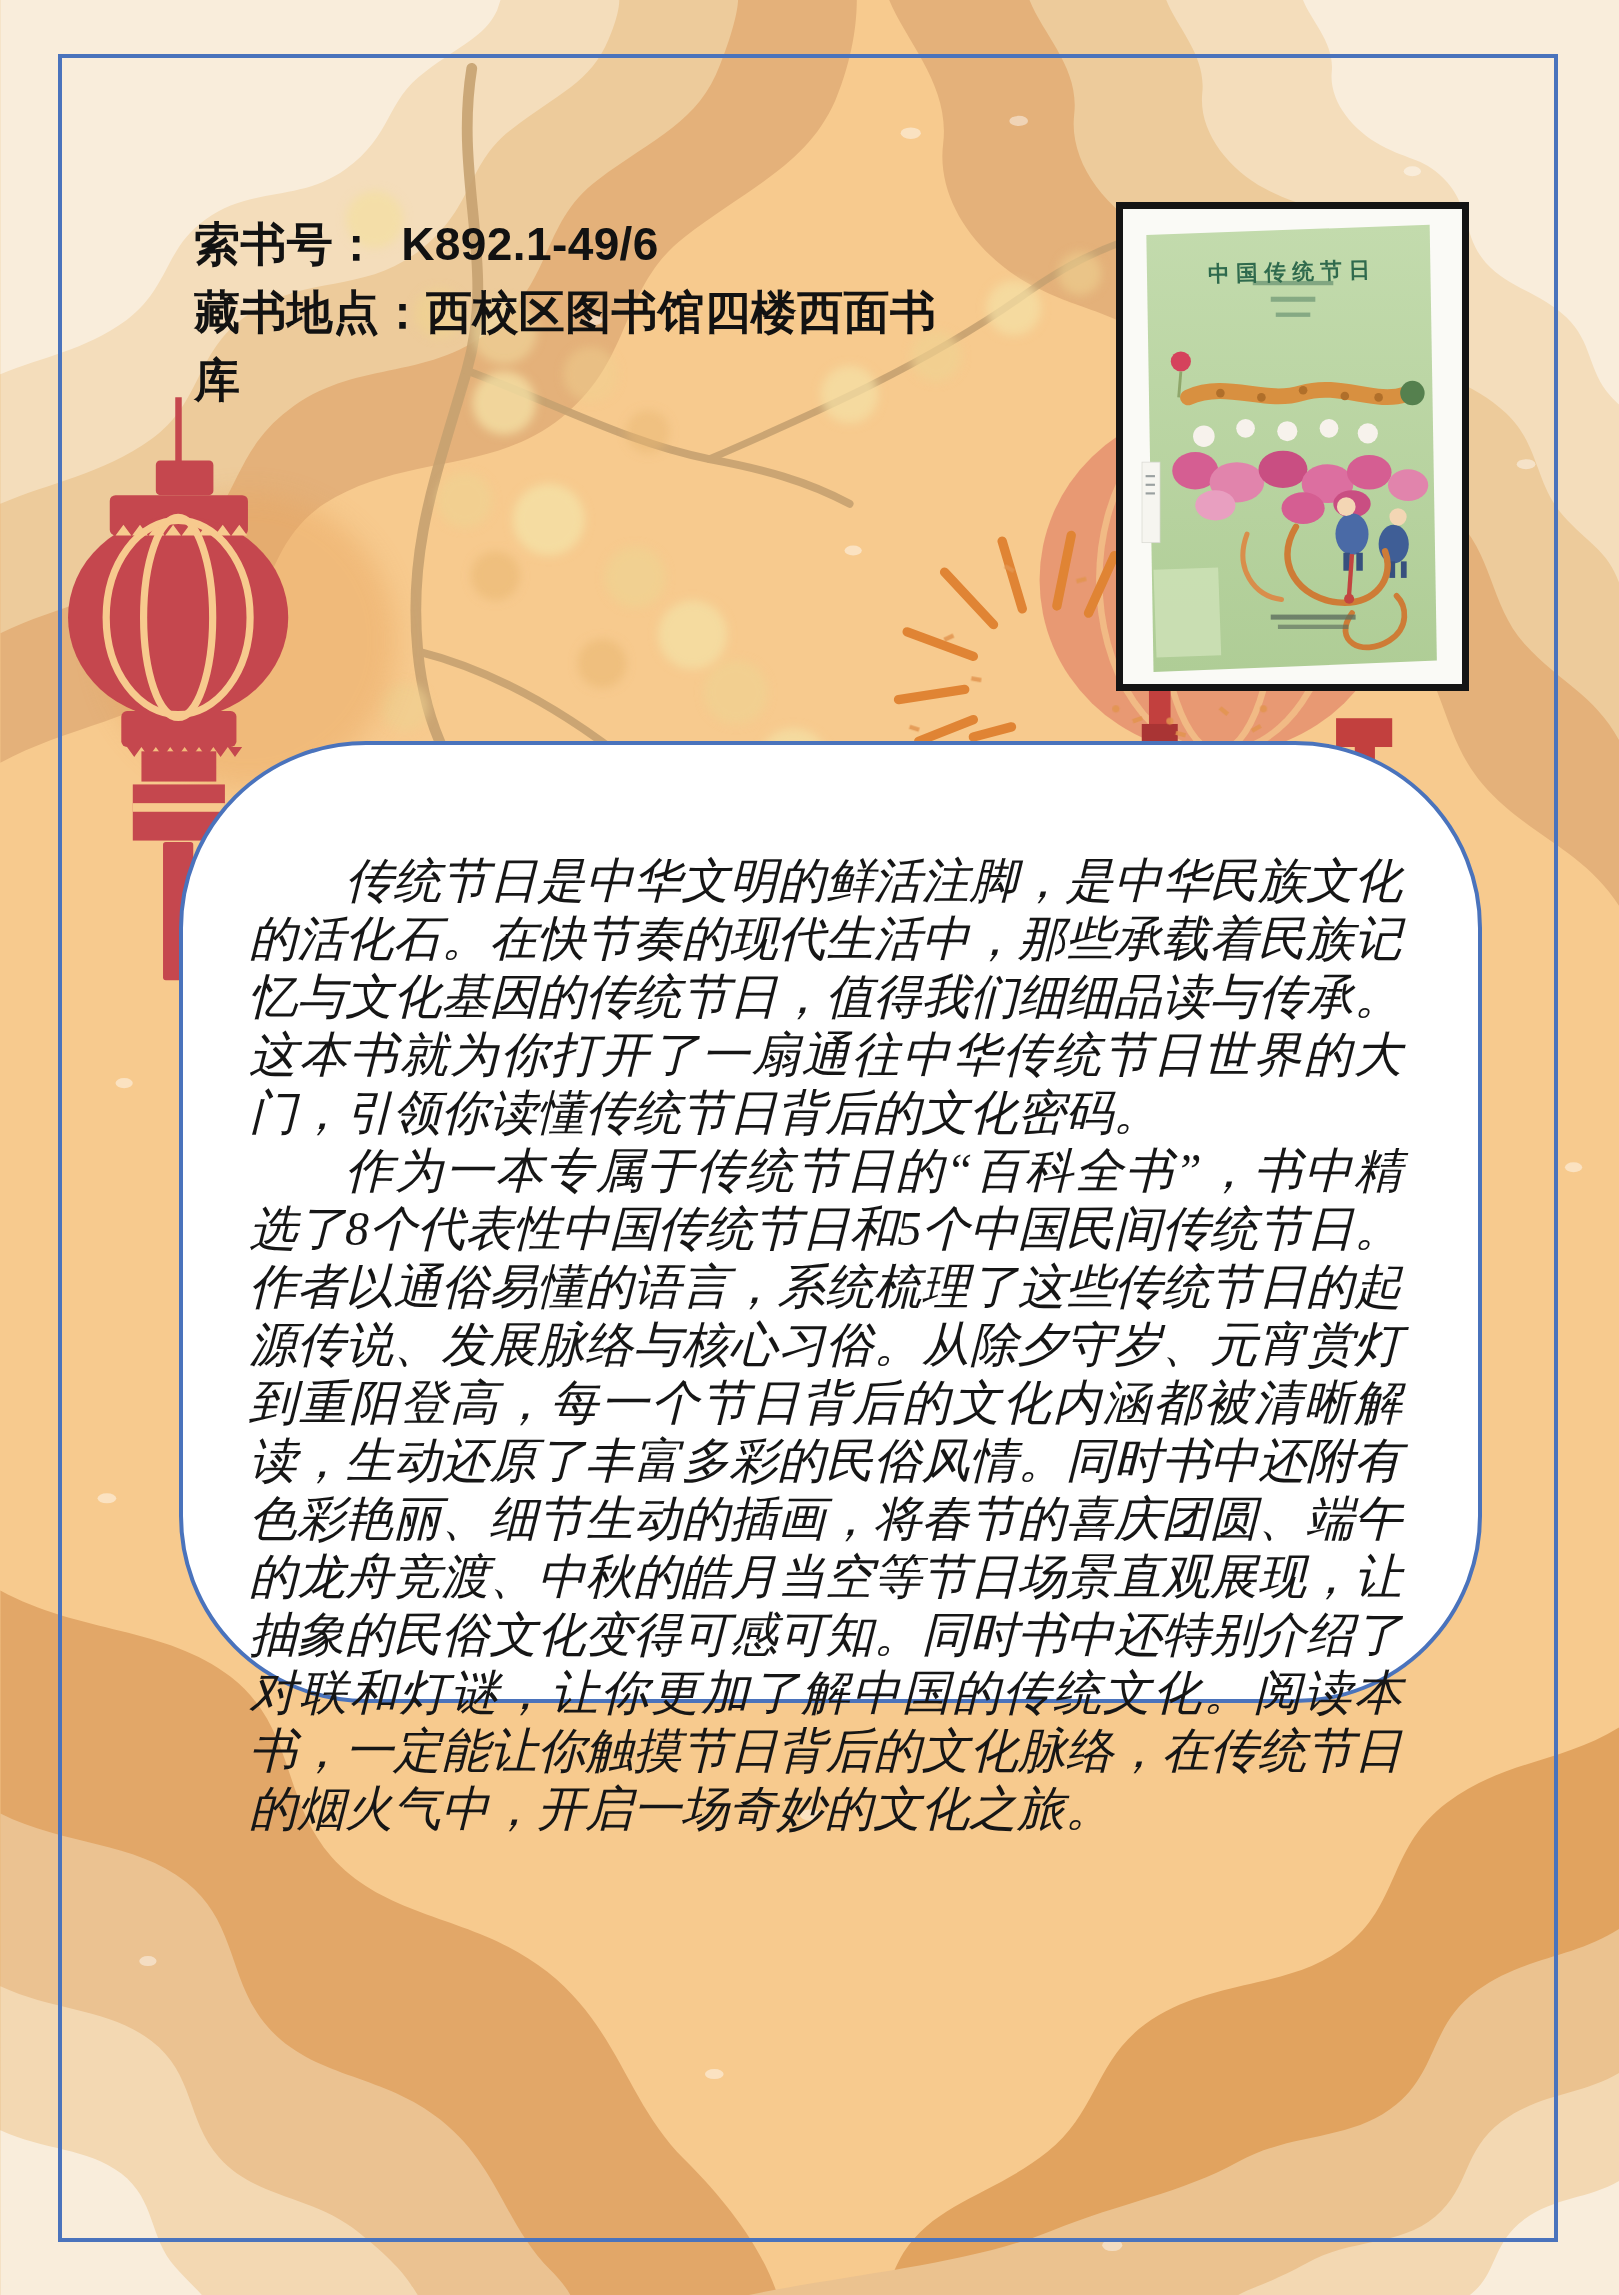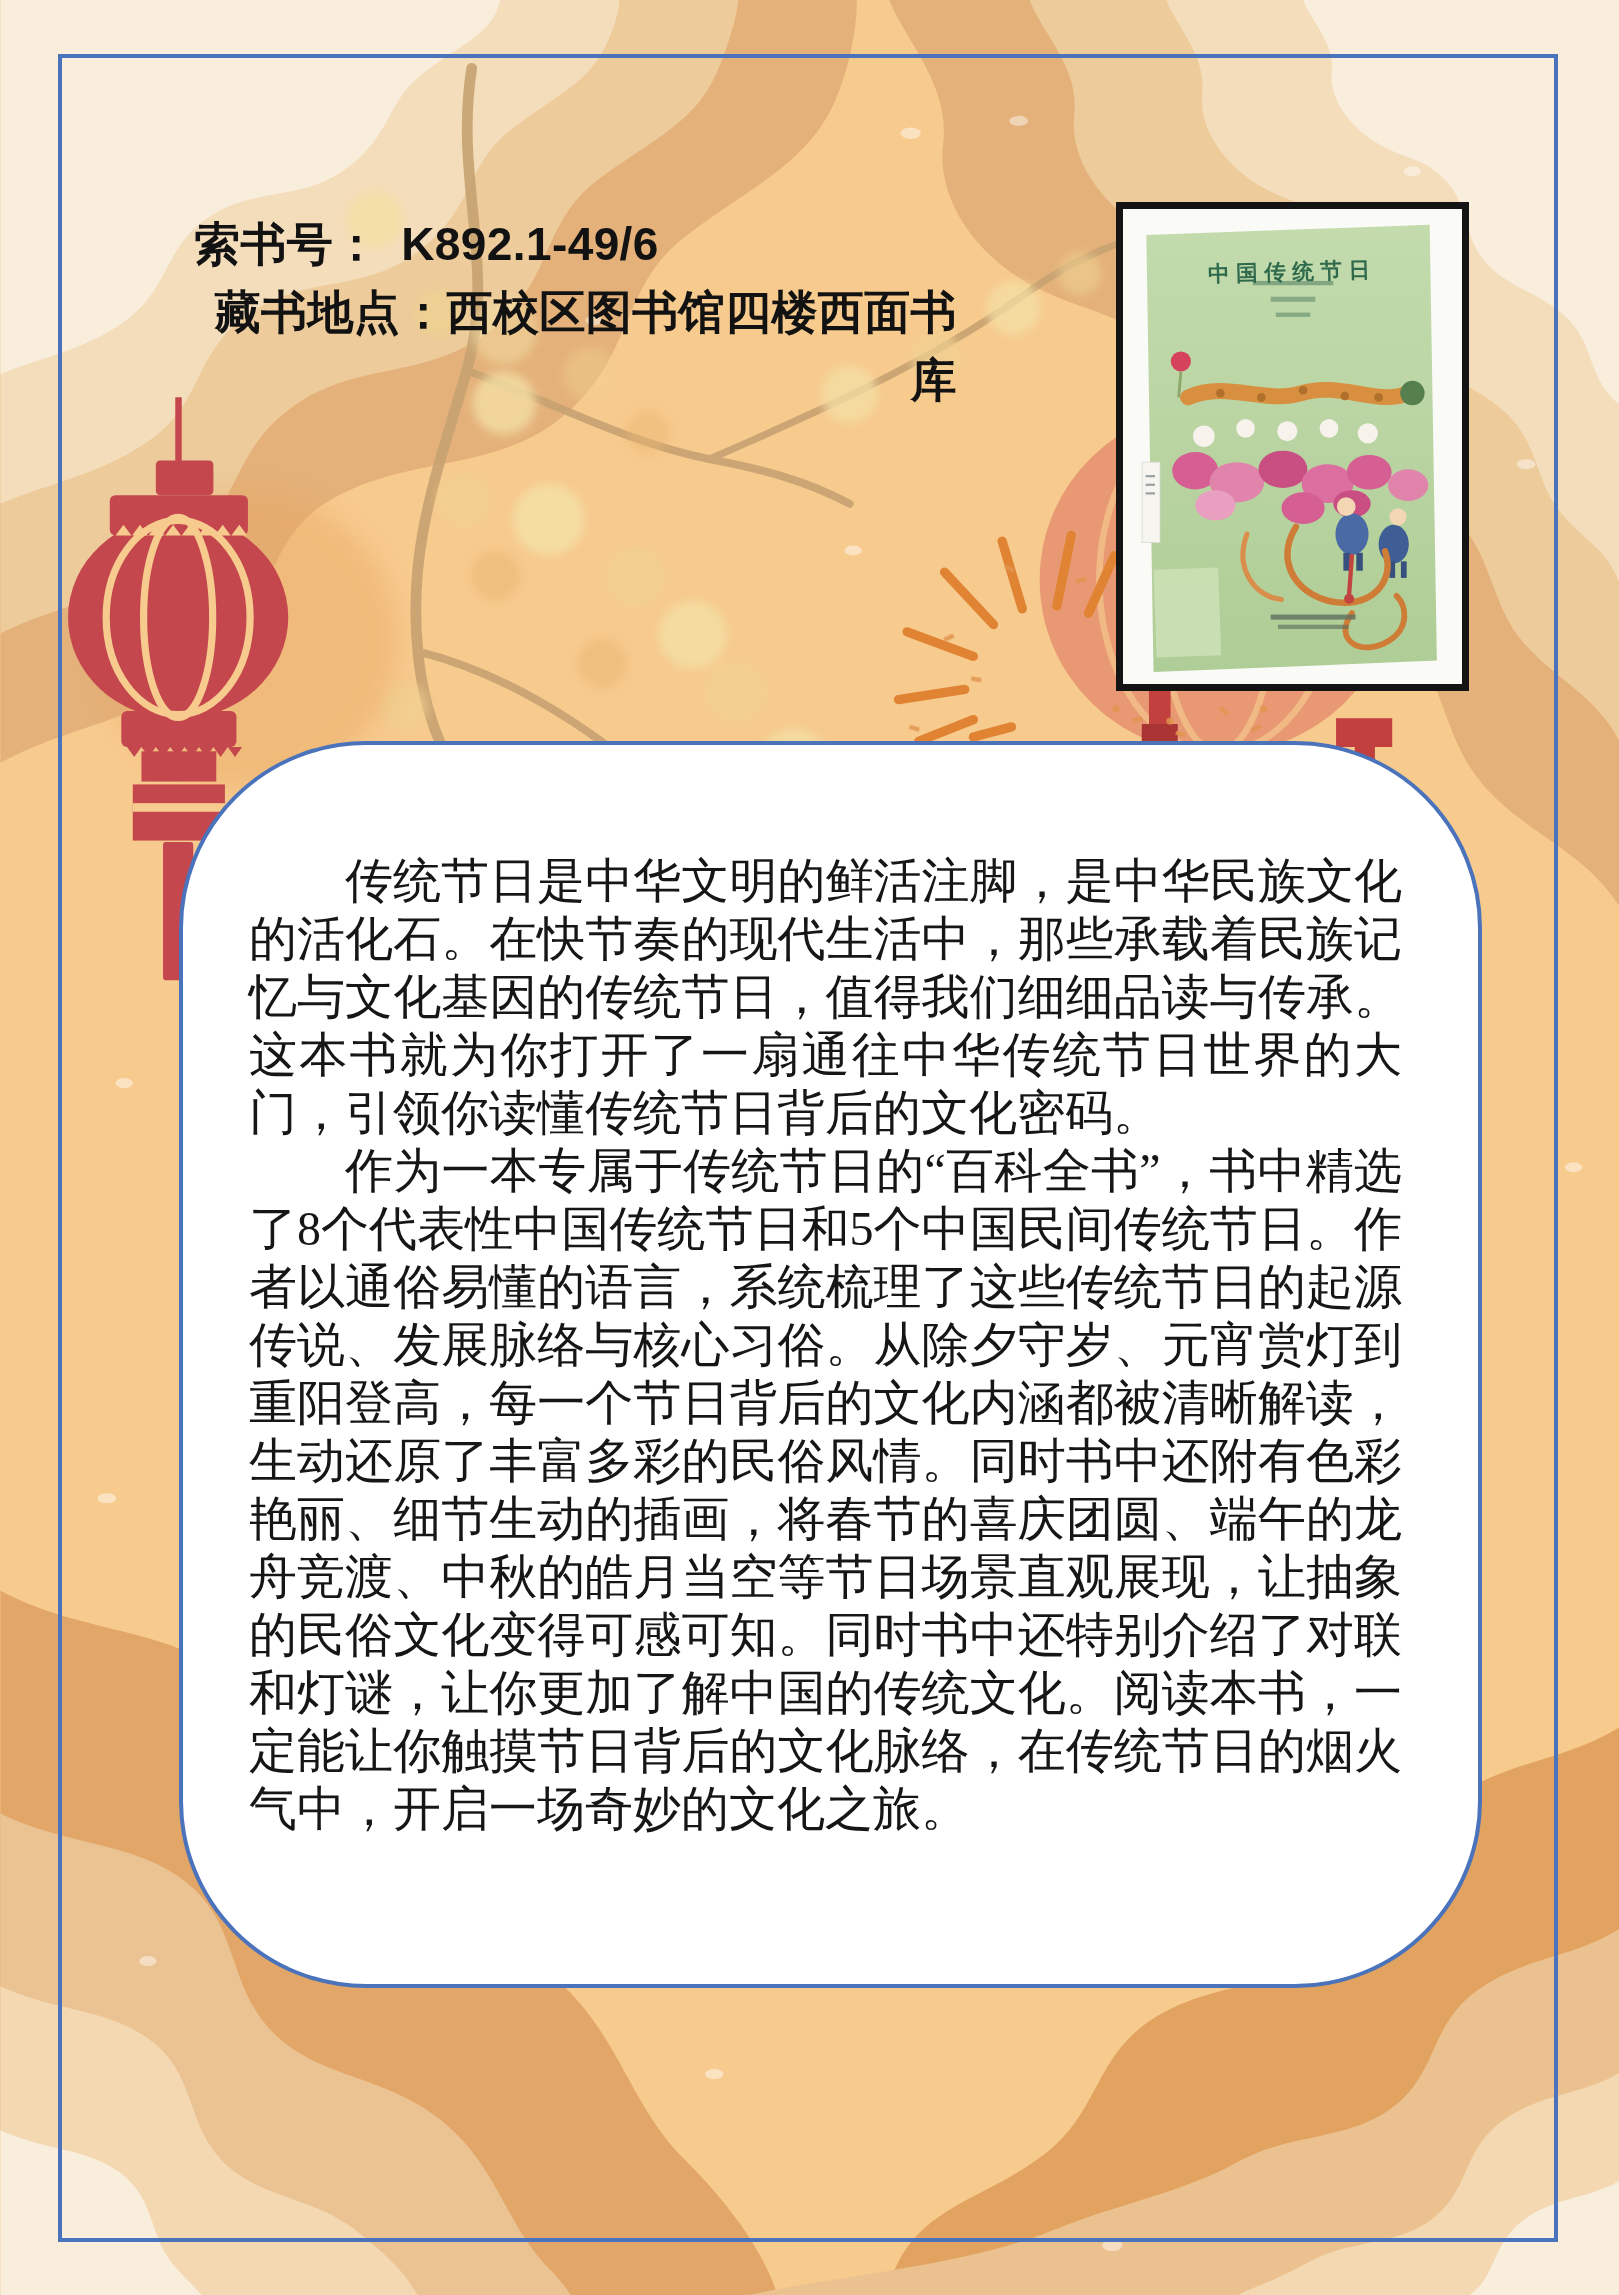--- a/index.html
+++ b/index.html
@@ -14,40 +14,41 @@
   .frame {
     position:absolute; left:58px; top:54px; width:1500px; height:2188px;
     border:4.3px solid #4A73BC; pointer-events:none;
   }
 
   .header {
     position:absolute; left:194px; top:210px; width:950px;
     font-size:46px; line-height:68px; font-weight:600;
     color:#121212; letter-spacing:0.4px;
   }
-  .header .loc { width:763px;text-align:right; }
+  .header .loc { width:763px; }
   .gap { display:inline-block; width:21.6px; }
 
   .book {
     position:absolute; left:1116px; top:202px; width:353px; height:489px;
     background:#141414; padding:7.2px;
   }
   .photo { position:relative; width:100%; height:100%; background:#FAFAF6; overflow:hidden; }
   .photo svg { position:absolute; left:0; top:0; width:100%; height:100%; }
   .cover-title {
     position:absolute; left:0; top:48px; width:100%; text-align:center;
     font-family:"Liberation Serif", serif; font-weight:700;
     font-size:21.6px; letter-spacing:6.5px; color:#2F6A4D;
     transform:rotate(-1.5deg);
   }
 
   .panel {
-    position:absolute; left:179px; top:741px; width:1303px; height:1247px;
+    position:absolute; left:179px; top:741px; width:1303px; height:962px;
     background:#FFFFFF; border:4.3px solid #4A73BC; border-radius:187px;
     padding:107px 76px 43px 66px;
+    font-style:italic;
   }
   .panel p {
     font-family:"Liberation Serif", serif;
     font-size:48px; line-height:58px; color:#161616;
     text-align:justify; text-indent:2em;
   }
 </style>
 </head>
 <body>
 

